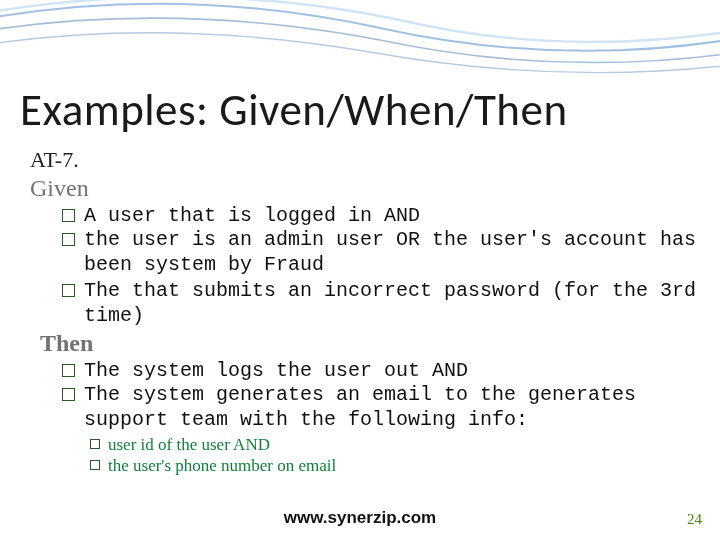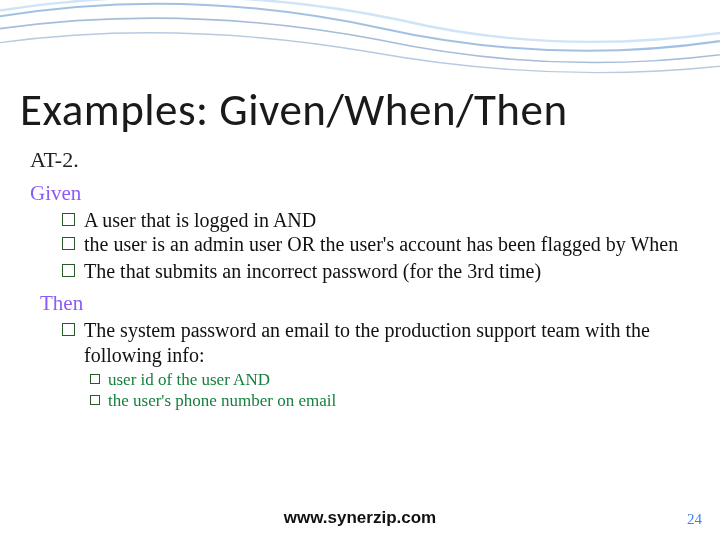--- a/index.html
+++ b/index.html
@@ -29,31 +29,32 @@
     letter-spacing: 0.5px;
     margin-bottom: 10px;
   }
   .at-label {
     font-size: 22px;
     color: #222;
     margin-left: 10px;
     margin-bottom: 2px;
   }
   .kw {
-    font-size: 21px;
-    color: #8b5cf6;
+    font-size: 24px;
+    color: #737373;
     margin-left: 10px;
-    margin-top: 8px;
+    margin-top: 2px;
     margin-bottom: 2px;
   }
-  .kw.indent { margin-left: 20px; }
+  .kw.indent { margin-left: 20px; font-weight: bold; }
   ul.bullets {
     list-style: none;
     margin-left: 42px;
     margin-bottom: 2px;
+    font-family: Liberation Mono, monospace;
   }
   ul.bullets li {
     font-size: 20px;
     color: #111;
     line-height: 1.22;
     position: relative;
     padding-left: 22px;
     margin-bottom: 0;
   }
   ul.bullets li::before {
@@ -92,51 +93,52 @@
     font-family: Arial, sans-serif;
     font-weight: bold;
     font-size: 17px;
     color: #111;
   }
   .page-num {
     position: absolute;
     bottom: 12px;
     right: 18px;
     font-size: 15px;
-    color: #3b82f6;
+    color: #4d7c0f;
   }
 </style>
 </head>
 <body>
 
 <svg class="swoosh" viewBox="0 0 720 80" preserveAspectRatio="none">
   <path d="M -10 18 Q 180 -15 380 28 Q 560 68 740 38" fill="none" stroke="#7aa7d6" stroke-width="2" opacity="0.7"></path>
   <path d="M -10 30 Q 180 2 380 40 Q 560 78 740 52" fill="none" stroke="#5a86b8" stroke-width="1.6" opacity="0.55"></path>
   <path d="M -10 44 Q 170 18 370 52 Q 560 86 740 64" fill="none" stroke="#4a7ab0" stroke-width="1.4" opacity="0.4"></path>
   <path d="M -10 12 Q 200 -22 400 20 Q 560 58 740 30" fill="none" stroke="#a0caf0" stroke-width="2.4" opacity="0.5"></path>
 </svg>
 
 <div class="content">
   <h1 class="title">Examples: Given/When/Then</h1>
 
-  <div class="at-label">AT-2.</div>
+  <div class="at-label">AT-7.</div>
 
   <div class="kw">Given</div>
   <ul class="bullets">
     <li>A user that is logged in AND</li>
-    <li>the user is an admin user OR the user's account has been flagged by When</li>
+    <li>the user is an admin user OR the user's account has been system by Fraud</li>
   </ul>
 
   <ul class="bullets">
     <li>The that submits an incorrect password (for the 3rd time)</li>
   </ul>
 
   <div class="kw indent">Then</div>
   <ul class="bullets">
-    <li>The system password an email to the production support team with the following info:</li>
+    <li>The system logs the user out AND</li>
+    <li>The system generates an email to the generates support team with the following info:</li>
   </ul>
   <ul class="subbullets">
     <li>user id of the user AND</li>
     <li>the user's phone number on email</li>
   </ul>
 </div>
 
 <div class="footer-url">www.synerzip.com</div>
 <div class="page-num">24</div>
 

